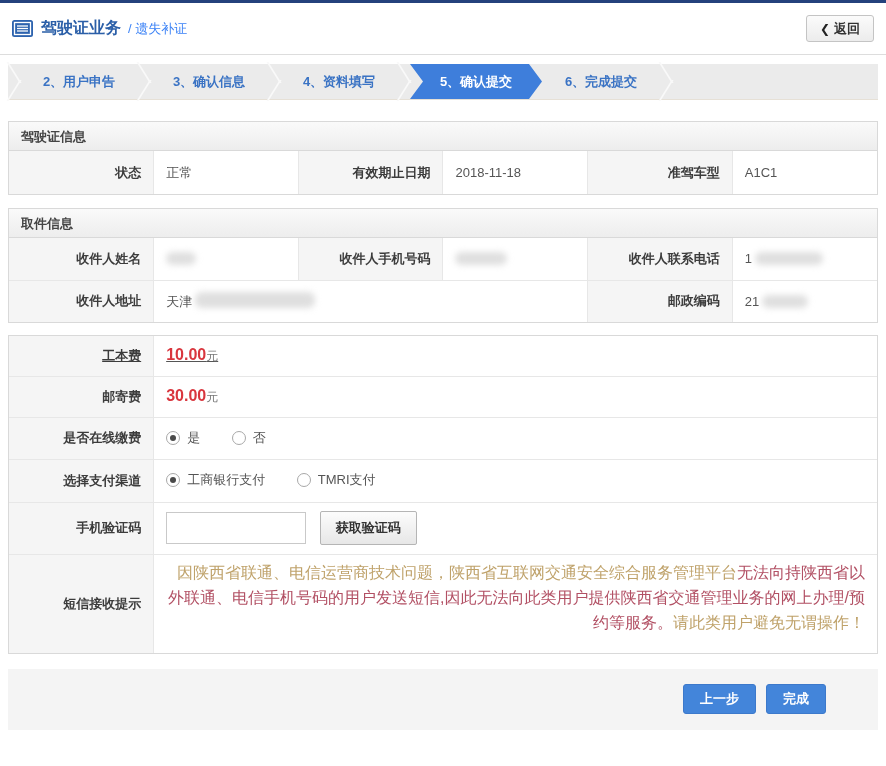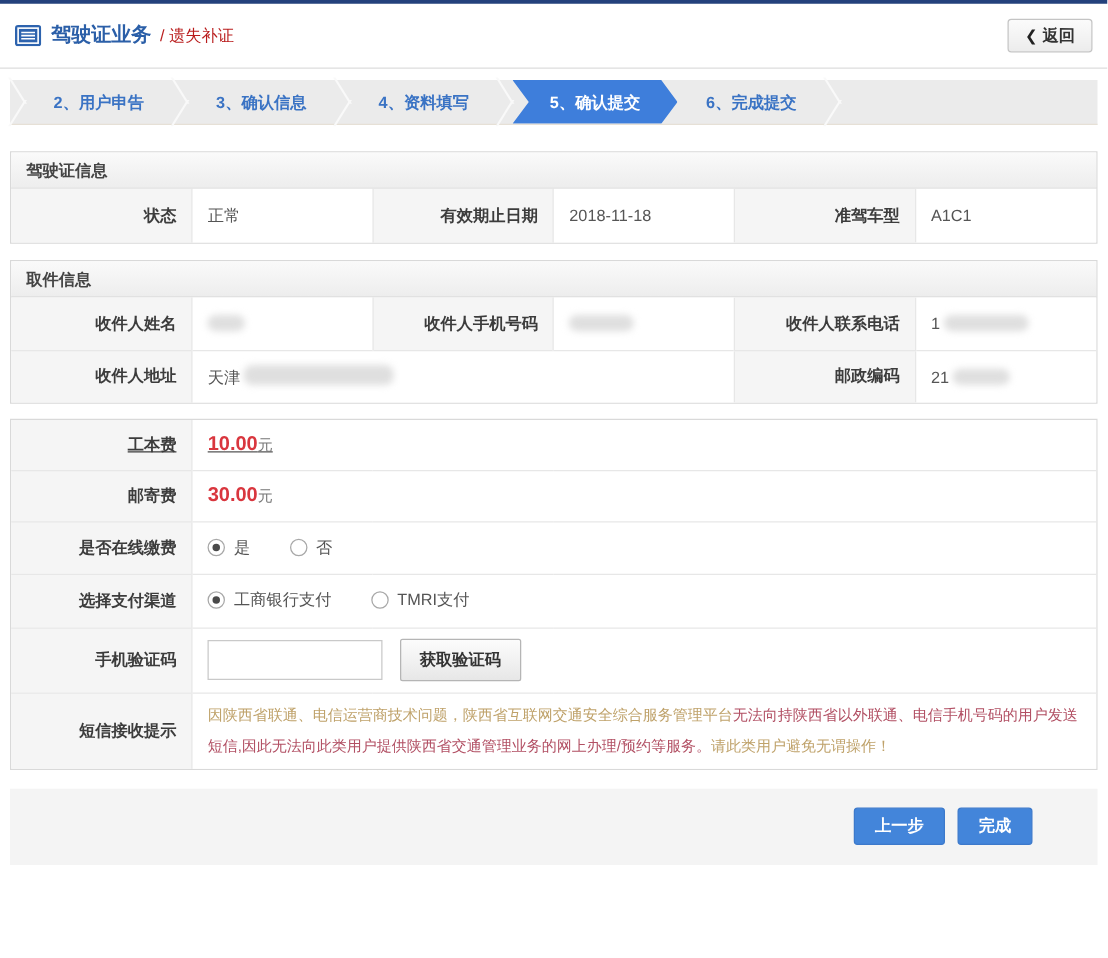--- a/index.html
+++ b/index.html
@@ -4,21 +4,21 @@
 <style>
   * { margin:0; padding:0; box-sizing:border-box; }
   html,body { width:886px; height:766px; background:#fff; overflow:hidden;
     font-family:"Liberation Sans","DejaVu Sans",sans-serif; }
   .topline { height:3px; background:#24417c; }
 
   
   .hdr { height:52px; border-bottom:1px solid #ddd; display:flex; align-items:center; padding:0 12px; }
   .hdr-icon { width:21px; height:17px; margin-right:8px; flex:none; }
   .hdr-title { font-size:16px; font-weight:bold; color:#2b5fa8; }
-  .hdr-sub { font-size:13px; color:#b91c1c; margin-left:7px; }
+  .hdr-sub { font-size:13px; color:#3b82f6; margin-left:7px; }
   .back-btn { margin-left:auto; height:27px; padding:0 13px; background:linear-gradient(#fbfbfb,#ececec);
     border:1px solid #c4c4c4; border-radius:3px; font-size:13px; font-weight:bold; color:#333;
     display:flex; align-items:center; cursor:pointer; }
   .back-btn .chev { font-size:12px; margin-right:4px; color:#222; }
 
   
   .steps { margin:9px 8px 0; height:36px; background:#ebebeb; display:flex; border-bottom:1px solid #e6e0d6; }
   .step { width:118px; flex:none; display:flex; align-items:center; justify-content:center;
     font-size:13px; font-weight:bold; color:#3a73c4; cursor:pointer; }
   .sep { width:12px; flex:none; position:relative; }
@@ -56,21 +56,21 @@
     display:inline-block; position:relative; margin-right:7px; flex:none; }
   .radio.checked::after { content:''; position:absolute; left:3px; top:3px; width:6px; height:6px;
     border-radius:50%; background:#4a4a4a; }
 
   .code-input { width:140px; height:32px; border:1px solid #c9c9c9; padding:0 8px; font-size:13px;
     vertical-align:middle; }
   .code-btn { height:34px; margin-left:10px; padding:0 15px; background:linear-gradient(#fcfcfc,#e7e7e7);
     border:1px solid #b5b5b5; border-radius:2px; font-size:13px; font-weight:bold; color:#333;
     vertical-align:middle; cursor:pointer; }
 
-  .notice { padding:5px 12px 5px 12px; line-height:25px; font-size:12px; }
+  .notice { padding:5px 12px 18px 12px; line-height:25px; font-size:16px;text-align:right; }
   .n-tan { color:#bfa26a; }
   .n-rose { color:#b25064; }
 
   
   .footer { margin:15px 8px 0; height:61px; background:#f4f4f4; display:flex; align-items:center;
     justify-content:flex-end; padding-right:52px; }
   .btn-blue { height:30px; padding:0 16px; margin-left:10px; background:#4385da; border:1px solid #3c79cb;
     border-radius:3px; color:#ffffff; font-size:13px; font-weight:bold; cursor:pointer; }
 </style>
 </head>

